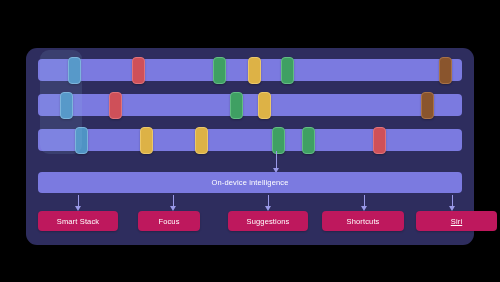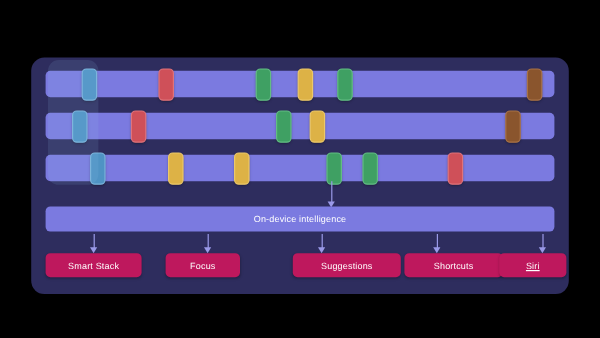--- a/index.html
+++ b/index.html
@@ -166,21 +166,21 @@
     <div class="arrow" id="arrow-main"></div>
 
     <div id="intel-bar">On-device intelligence</div>
 
     <div id="outputs-layer">
         <div class="arrow arrow-down" style="left: 52px;"></div>
         <div class="out-btn" style="left: 12px; width: 80px;">Smart Stack</div>
         <div class="arrow arrow-down" style="left: 147px;"></div>
         <div class="out-btn" style="left: 112px; width: 62px;">Focus</div>
         <div class="arrow arrow-down" style="left: 242px;"></div>
-        <div class="out-btn" style="left: 218px; width: 90px;">Suggestions</div>
+        <div class="out-btn" style="left: 202px; width: 80px;">Suggestions</div>
         <div class="arrow arrow-down" style="left: 338px;"></div>
-        <div class="out-btn" style="left: 311px; width: 82px;">Shortcuts</div>
+        <div class="out-btn" style="left: 296px; width: 82px;">Shortcuts</div>
         <div class="arrow arrow-down" style="left: 426px;"></div>
-        <div class="out-btn" style="left: 390px; width: 56px; text-decoration: underline;">Siri</div>
+        <div class="out-btn" style="left: 390px; width: 81px; text-decoration: underline;">Siri</div>
       </div>
 
   </div>
 </div>
 
 </body></html>

